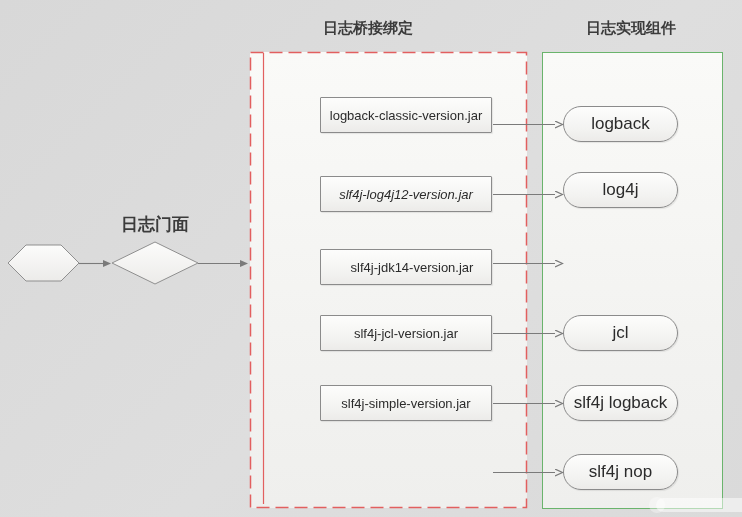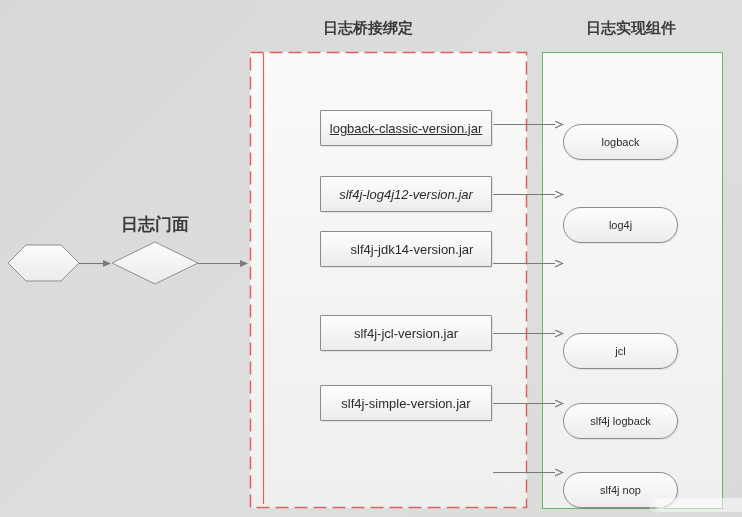--- a/index.html
+++ b/index.html
@@ -43,21 +43,21 @@
     box-shadow:1px 1px 1px rgba(0,0,0,0.08);
     display:flex;align-items:center;justify-content:center;
     font-size:13px;color:#2b2b2b;white-space:nowrap;
   }
   .impl-pill{
     position:absolute;left:563px;width:115px;height:36px;z-index:2;
     border:1px solid #8b8b8b;border-radius:18px;box-sizing:border-box;
     background:linear-gradient(180deg,#fdfdfc 0%,#f2f2f0 70%,#ecebe9 100%);
     box-shadow:1px 1px 1px rgba(0,0,0,0.08);
     display:flex;align-items:center;justify-content:center;
-    font-size:11px;color:#2b2b2b;white-space:nowrap;margin-top:18px;
+    font-size:17px;color:#2b2b2b;white-space:nowrap;
   }
   #connector-layer{
     position:absolute;left:0;top:0;z-index:3;pointer-events:none;
   }
   .watermark{
     position:absolute;z-index:4;background:rgba(255,255,255,0.5);
   }
   #watermark-band{left:656px;top:498px;width:86px;height:14px;border-radius:7px 0 0 7px;}
   #watermark-cap{left:649px;top:497px;width:16px;height:16px;border-radius:50%;background:rgba(255,255,255,0.35);}
 </style>
@@ -104,33 +104,33 @@
       <line x1="493" x2="555" y1="194.5" y2="194.5" marker-end="url(#chevron)" style="stroke: var(--arrow,#7a7a7a); stroke-width: 1.1;"></line>
       <line x1="493" x2="555" y1="263.5" y2="263.5" marker-end="url(#chevron)" style="stroke: var(--arrow,#7a7a7a); stroke-width: 1.1;"></line>
       <line x1="493" x2="555" y1="333.5" y2="333.5" marker-end="url(#chevron)" style="stroke: var(--arrow,#7a7a7a); stroke-width: 1.1;"></line>
       <line x1="493" x2="555" y1="403.5" y2="403.5" marker-end="url(#chevron)" style="stroke: var(--arrow,#7a7a7a); stroke-width: 1.1;"></line>
       <line x1="493" x2="555" y1="472.5" y2="472.5" marker-end="url(#chevron)" style="stroke: var(--arrow,#7a7a7a); stroke-width: 1.1;"></line>
     </svg>
 
   <div id="watermark-cap" class="watermark"></div>
   <div id="watermark-band" class="watermark"></div>
 
-<div class="jar-box" style="top: 110px; text-decoration: underline;">
+<div class="jar-box" style="top: 97px;">
       <span>logback-classic-version.jar</span>
     </div>
     <div class="impl-pill" style="top: 106px;">
       <span>logback</span>
     </div>
     <div class="jar-box" style="top: 176px; font-style: italic;">
       <span>slf4j-log4j12-version.jar</span>
     </div>
-    <div class="impl-pill" style="top: 189px;">
+    <div class="impl-pill" style="top: 172px;">
       <span>log4j</span>
     </div>
-    <div class="jar-box" style="top: 231px; padding-left: 12px;">
+    <div class="jar-box" style="top: 249px; padding-left: 12px;">
       <span>slf4j-jdk14-version.jar</span>
     </div>
     <div class="jar-box" style="top: 315px;">
       <span>slf4j-jcl-version.jar</span>
     </div>
     <div class="impl-pill" style="top: 315px;">
       <span>jcl</span>
     </div>
     <div class="jar-box" style="top: 385px; justify-content: center;">
       <span>slf4j-simple-version.jar</span>

